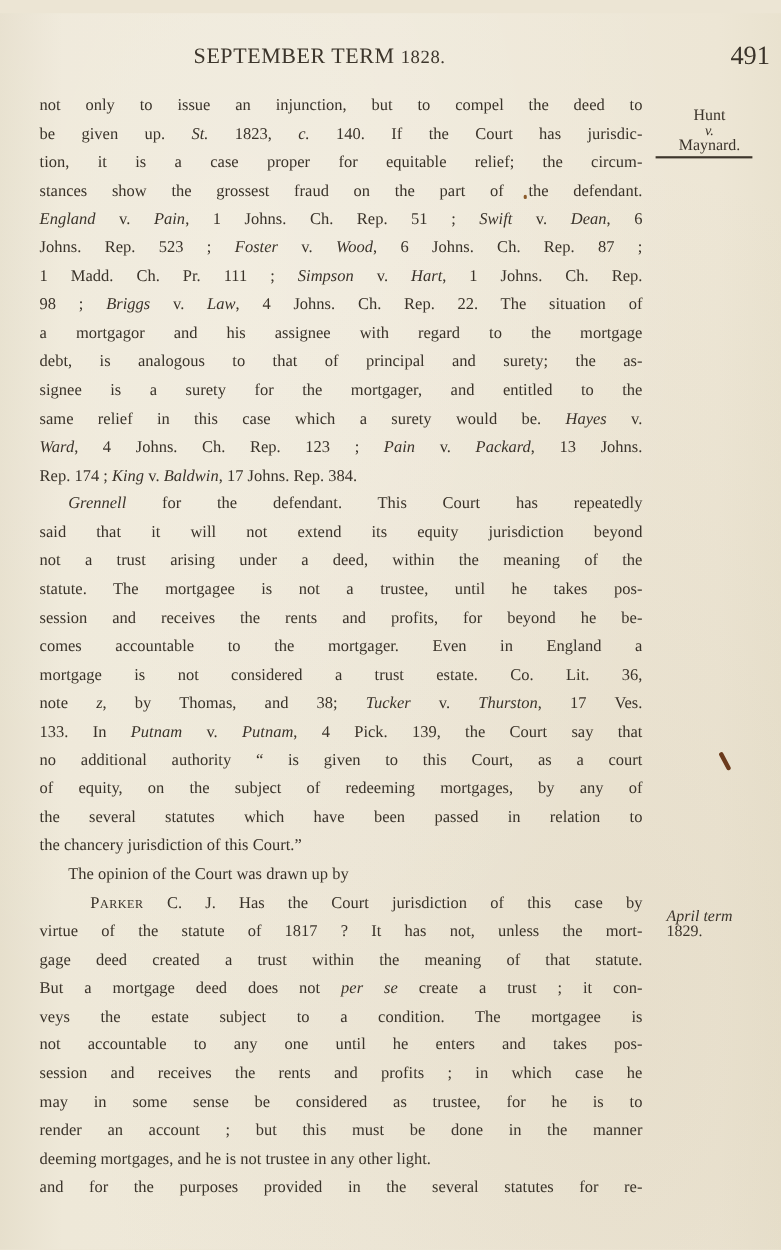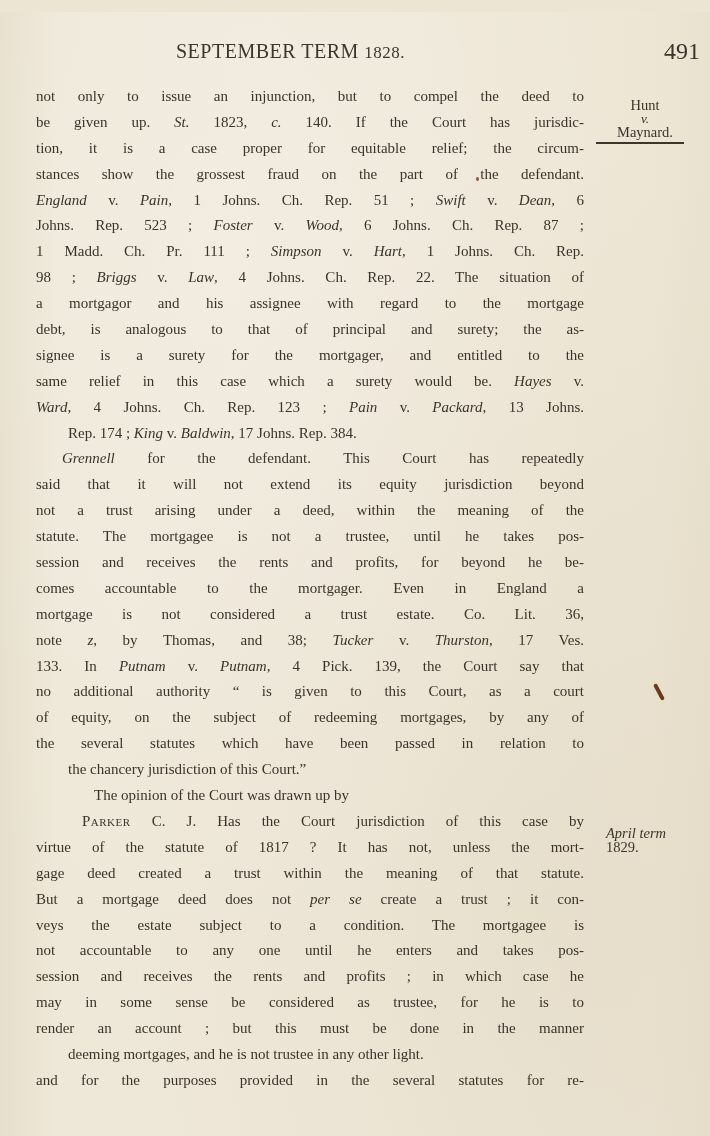--- a/index.html
+++ b/index.html
@@ -61,21 +61,20 @@
     }
     .line {
       white-space: nowrap;
       text-align: justify;
       text-align-last: justify;
       height: 25.9px;
       display: block;
     }
     .line.last {
       text-align-last: left;
-      margin-left: 32px;
     }
     .line.indent {
       padding-left: 26px;
     }
     .line i, .line em {
     }
     .sc {
       font-variant: small-caps;
       letter-spacing: 0.5px;
       margin-left: 20px;

